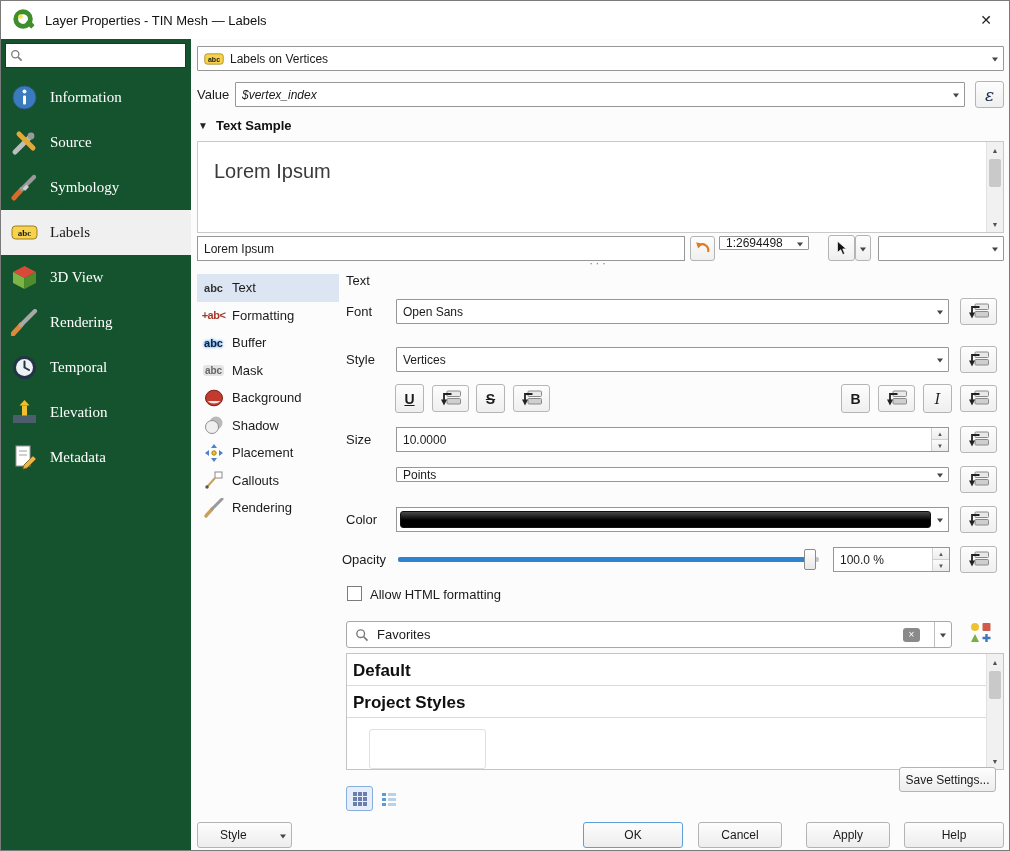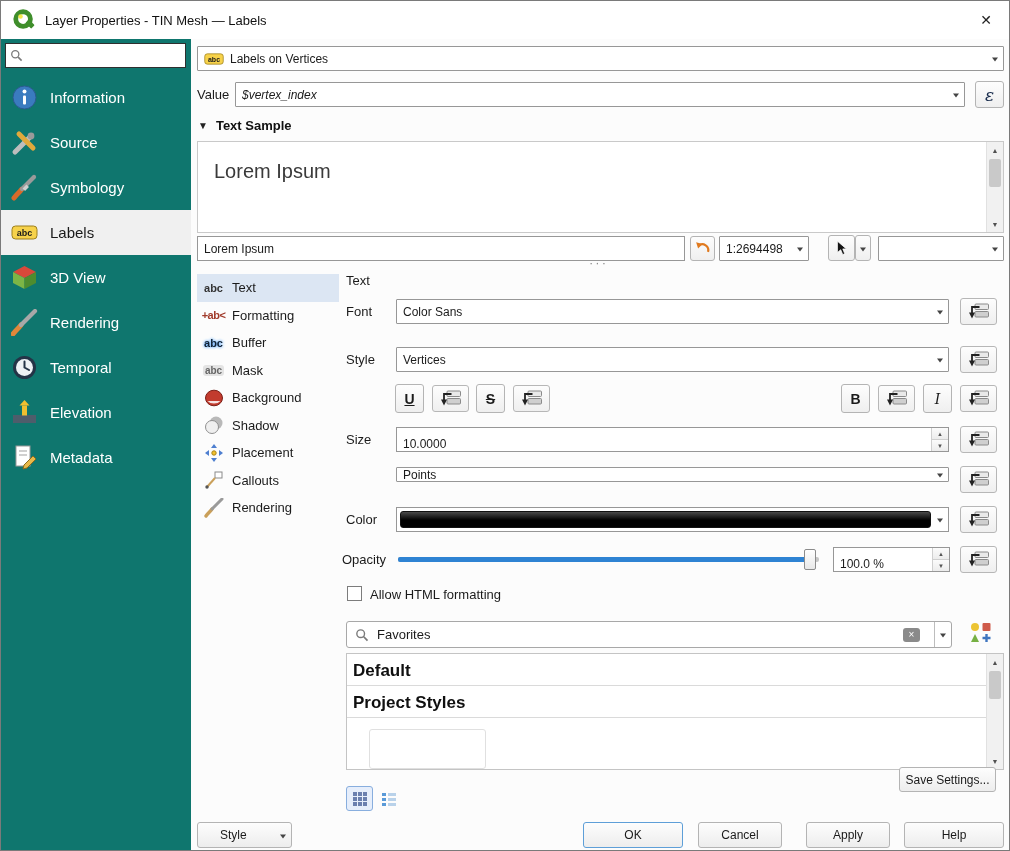--- a/index.html
+++ b/index.html
@@ -9,42 +9,42 @@
   .abs { position:absolute; }
 
   
   .titlebar { position:absolute; top:0; left:0; right:0; height:38px; background:#ffffff; display:flex; align-items:center; }
   .app-icon { width:22px; height:22px; margin-left:12px; flex:0 0 22px; }
   .app-icon svg { width:100%; height:100%; display:block; }
   .title { margin-left:10px; font-size:13px; color:#111; }
   .close-btn { margin-left:auto; width:46px; height:38px; background:none; border:none; font-size:14px; color:#222; cursor:default; }
 
   
-  .sidebar { position:absolute; left:0; top:38px; bottom:0; width:190px; background:#0f766e; }
+  .sidebar { position:absolute; left:0; top:38px; bottom:0; width:190px; background:#14532d;font-family:Liberation Serif, serif; }
   .sb-search { position:absolute; left:4px; top:4px; right:5px; height:25px; background:#fff; border:1px solid #2f2f2f; display:flex; align-items:center; gap:4px; padding-left:4px; }
   .sb-search svg { width:13px; height:13px; flex:0 0 13px; }
   .sb-search input { flex:1; border:none; outline:none; font-size:12px; font-family:inherit; background:transparent; min-width:0; }
   .sb-items { position:absolute; left:0; right:0; top:36px; }
   .sb-item { height:45px; display:flex; align-items:center; gap:12px; padding-left:10px; color:#fff; font-size:15px; }
   .sb-item.selected { background:#f0f0f0; color:#1a1a1a; }
   .sb-ic { width:27px; height:27px; flex:0 0 27px; }
   .sb-ic svg { width:100%; height:100%; display:block; }
 
   
   .lbl { font-size:13px; color:#1b1b1b; white-space:nowrap; }
   .combo { background:#fff; border:1px solid #979797; display:flex; align-items:center; padding-left:6px; font-size:12px; color:#1b1b1b; border-radius:1px; }
   .combo-text { white-space:nowrap; overflow:hidden; }
   .italic { font-style:italic; }
   .dd { margin-left:auto; width:17px; align-self:stretch; display:flex; align-items:center; justify-content:center; flex:0 0 17px; }
   .dd::after { content:""; border:3.6px solid transparent; border-top:4.6px solid #444; transform:translateY(2.4px); }
   .btn { background:linear-gradient(#fdfdfd,#ededed); border:1px solid #b4b4b4; border-radius:3px; font-size:12px; color:#1a1a1a; font-family:inherit; display:flex; align-items:center; justify-content:center; }
   .btn.ok { border-color:#5e9fd8; }
   .tool-btn { background:linear-gradient(#fdfdfd,#efefef); border:1px solid #b4b4b4; border-radius:3px; display:flex; align-items:center; justify-content:center; }
   .txt-input { border:1px solid #979797; font-size:12px; font-family:inherit; padding:0 6px; color:#1b1b1b; background:#fff; }
-  .spin { background:#fff; border:1px solid #979797; display:flex; align-items:flex-end; padding-left:6px; font-size:12px; color:#1b1b1b; }
+  .spin { background:#fff; border:1px solid #979797; display:flex; align-items:center; padding-left:6px; font-size:12px; color:#1b1b1b; }
   .spin-btns { margin-left:auto; width:17px; align-self:stretch; display:flex; flex-direction:column; border-left:1px solid #cfcfcf; flex:0 0 17px; }
   .sbtn { flex:1; display:flex; align-items:center; justify-content:center; font-size:6px; color:#555; background:linear-gradient(#fbfbfb,#ececec); border:none; font-family:inherit; }
   .sbtn + .sbtn { border-top:1px solid #cfcfcf; }
   .ovr { width:37px; height:27px; background:linear-gradient(#fdfdfd,#efefef); border:1px solid #b7b7b7; border-radius:3px; display:flex; align-items:center; justify-content:center; }
   .ovr svg { width:23px; height:17px; }
   .fmt-btn { width:29px; height:29px; background:linear-gradient(#fdfdfd,#efefef); border:1px solid #b4b4b4; border-radius:3px; font-size:14px; color:#1a1a1a; font-family:inherit; display:flex; align-items:center; justify-content:center; }
   .u-g { text-decoration:underline; font-weight:bold; }
   .s-g { text-decoration:line-through; font-weight:bold; }
   .b-g { font-weight:bold; }
   .i-g { font-style:italic; font-family:"DejaVu Serif", serif; }
@@ -246,21 +246,21 @@
     </div>
   </div>
 
   <input class="txt-input abs" style="left: 196px; top: 235px; width: 488px; height: 25px;" value="Lorem Ipsum">
   <button class="tool-btn abs" style="left:689px;top:235px;width:25px;height:25px">
     <svg width="17" height="17" viewBox="0 0 20 20">
         <path d="M16.5 14 A7 7 0 0 0 5.5 6.5" fill="none" stroke="#e07a1f" stroke-width="2.6"></path>
         <polygon points="2.5,2.5 10,4.8 4.8,10" fill="#e07a1f"></polygon>
       </svg>
   </button>
-  <div class="combo abs" style="left:718px;top:235px;width:90px;height:25px">
+  <div class="combo abs" style="left:718px;top:235px;width:90px;height:14px">
     <span class="combo-text">1:2694498</span>
     <span class="dd"></span>
   </div>
   <button class="tool-btn abs" style="left:827px;top:234px;width:27px;height:26px">
     <svg width="13" height="17" viewBox="0 0 16 20">
         <path d="M3 1 L3 15 L7 11.5 L9.5 17.5 L12 16.5 L9.6 10.5 L14 10.5 Z" fill="#151515" stroke="#fff" stroke-width="0.9"></path>
       </svg>
   </button>
   <button class="tool-btn abs" style="left:854px;top:234px;width:16px;height:26px;padding:0">
     <span class="dd" style="margin:0"></span>
@@ -345,21 +345,21 @@
           </svg>
         </span>
       <span>Rendering</span>
     </div>
   </div>
 
   <span class="lbl abs" style="left:345px;top:272px">Text</span>
 
   <span class="lbl abs" style="left:345px;top:303px">Font</span>
   <div class="combo abs" style="left:395px;top:298px;width:553px;height:25px">
-    <span class="combo-text">Color Sans</span>
+    <span class="combo-text">Open Sans</span>
     <span class="dd"></span>
   </div>
   <button class="ovr abs" style="left:959px;top:297px">
       <svg viewBox="0 0 22 17">
         <rect x="7.5" y="1" width="13.5" height="5.5" rx="1" fill="#e9e9e9" stroke="#8a8a8a"></rect>
         <rect x="7.5" y="8.5" width="13.5" height="5.5" rx="1" fill="#cfcfcf" stroke="#8a8a8a"></rect>
         <path d="M12 4 H4.5 V10.5" fill="none" stroke="#222" stroke-width="1.8"></path>
         <path d="M1.5 9.5 L4.5 15.5 L7.5 9.5 Z" fill="#222"></path>
       </svg>
     </button>

